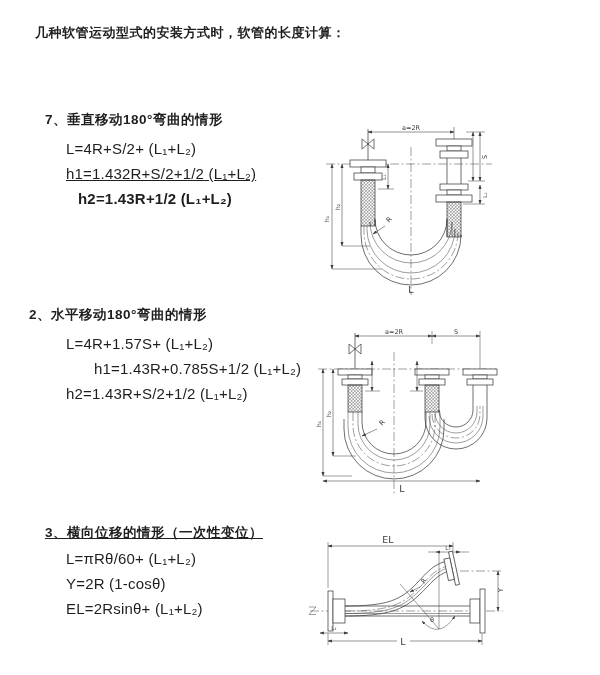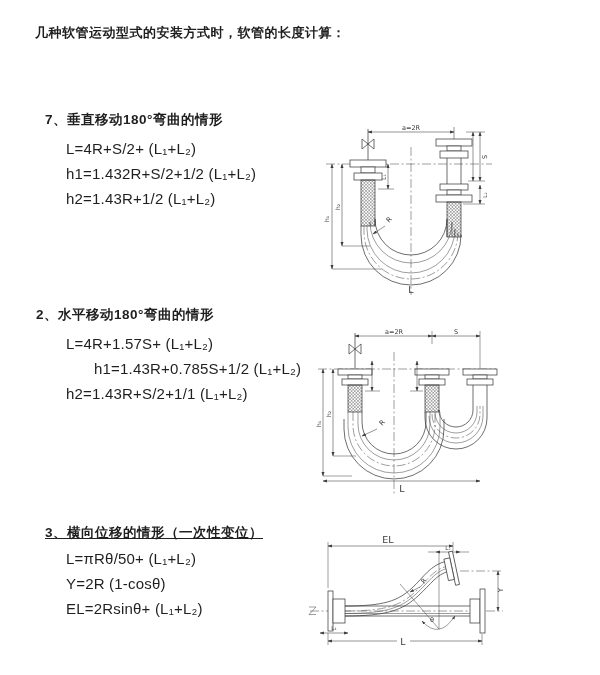--- a/index.html
+++ b/index.html
@@ -22,30 +22,30 @@
   .cl{stroke:#3d3d3d;stroke-width:.5;fill:none;stroke-dasharray:9 2.5 2 2.5;}
   .part{stroke:#3d3d3d;stroke-width:.75;fill:#ffffff;}
 </style>
 </head>
 <body>
 
 <div class="abs title" style="left:35px;top:24px;">几种软管运动型式的安装方式时，软管的长度计算：</div>
 
 <div class="abs heading" style="left:45px;top:111px;">7、垂直移动180°弯曲的情形</div>
 <div class="abs formula" style="left:66px;top:140px;">L=4R+S/2+ (L₁+L₂)</div>
-<div class="abs formula" style="left:66px;top:165px;">h1=1.432R+S/2+1/2 (L₁+L₂)</div>
-<div class="abs formula" style="left:66px;top:190px;">h2=1.43R+1/2 (L₁+L₂)</div>
-
-<div class="abs heading" style="left:36px;top:306px;">2、水平移动180°弯曲的情形</div>
+<div class="abs formula" style="left:66px;top:165px;text-decoration:underline;">h1=1.432R+S/2+1/2 (L₁+L₂)</div>
+<div class="abs formula" style="left:78px;top:190px;font-weight:bold;">h2=1.43R+1/2 (L₁+L₂)</div>
+
+<div class="abs heading" style="left:29px;top:306px;">2、水平移动180°弯曲的情形</div>
 <div class="abs formula" style="left:66px;top:335px;">L=4R+1.57S+ (L₁+L₂)</div>
 <div class="abs formula" style="left:66px;top:360px;padding-left:28px;">h1=1.43R+0.785S+1/2 (L₁+L₂)</div>
-<div class="abs formula" style="left:66px;top:385px;">h2=1.43R+S/2+1/1 (L₁+L₂)</div>
+<div class="abs formula" style="left:66px;top:385px;">h2=1.43R+S/2+1/2 (L₁+L₂)</div>
 
 <div class="abs heading" style="left:45px;top:524px;text-decoration:underline;">3、横向位移的情形（一次性变位）</div>
-<div class="abs formula" style="left:66px;top:550px;">L=πRθ/50+ (L₁+L₂)</div>
+<div class="abs formula" style="left:66px;top:550px;">L=πRθ/60+ (L₁+L₂)</div>
 <div class="abs formula" style="left:66px;top:575px;">Y=2R (1-cosθ)</div>
 <div class="abs formula" style="left:66px;top:600px;">EL=2Rsinθ+ (L₁+L₂)</div>
 
 <div class="dwg" style="left:310px;top:75px;">
 <svg width="290" height="185" viewBox="0 0 290 185">
   <defs>
     <marker id="m1" viewBox="0 0 10 10" refX="9" refY="5" markerWidth="8" markerHeight="8" orient="auto-start-reverse">
       <path d="M0,1.6 L10,5 L0,8.4 z" fill="#3d3d3d"></path>
     </marker>
     <pattern id="hatch1" width="3.2" height="3.2" patternUnits="userSpaceOnUse">

